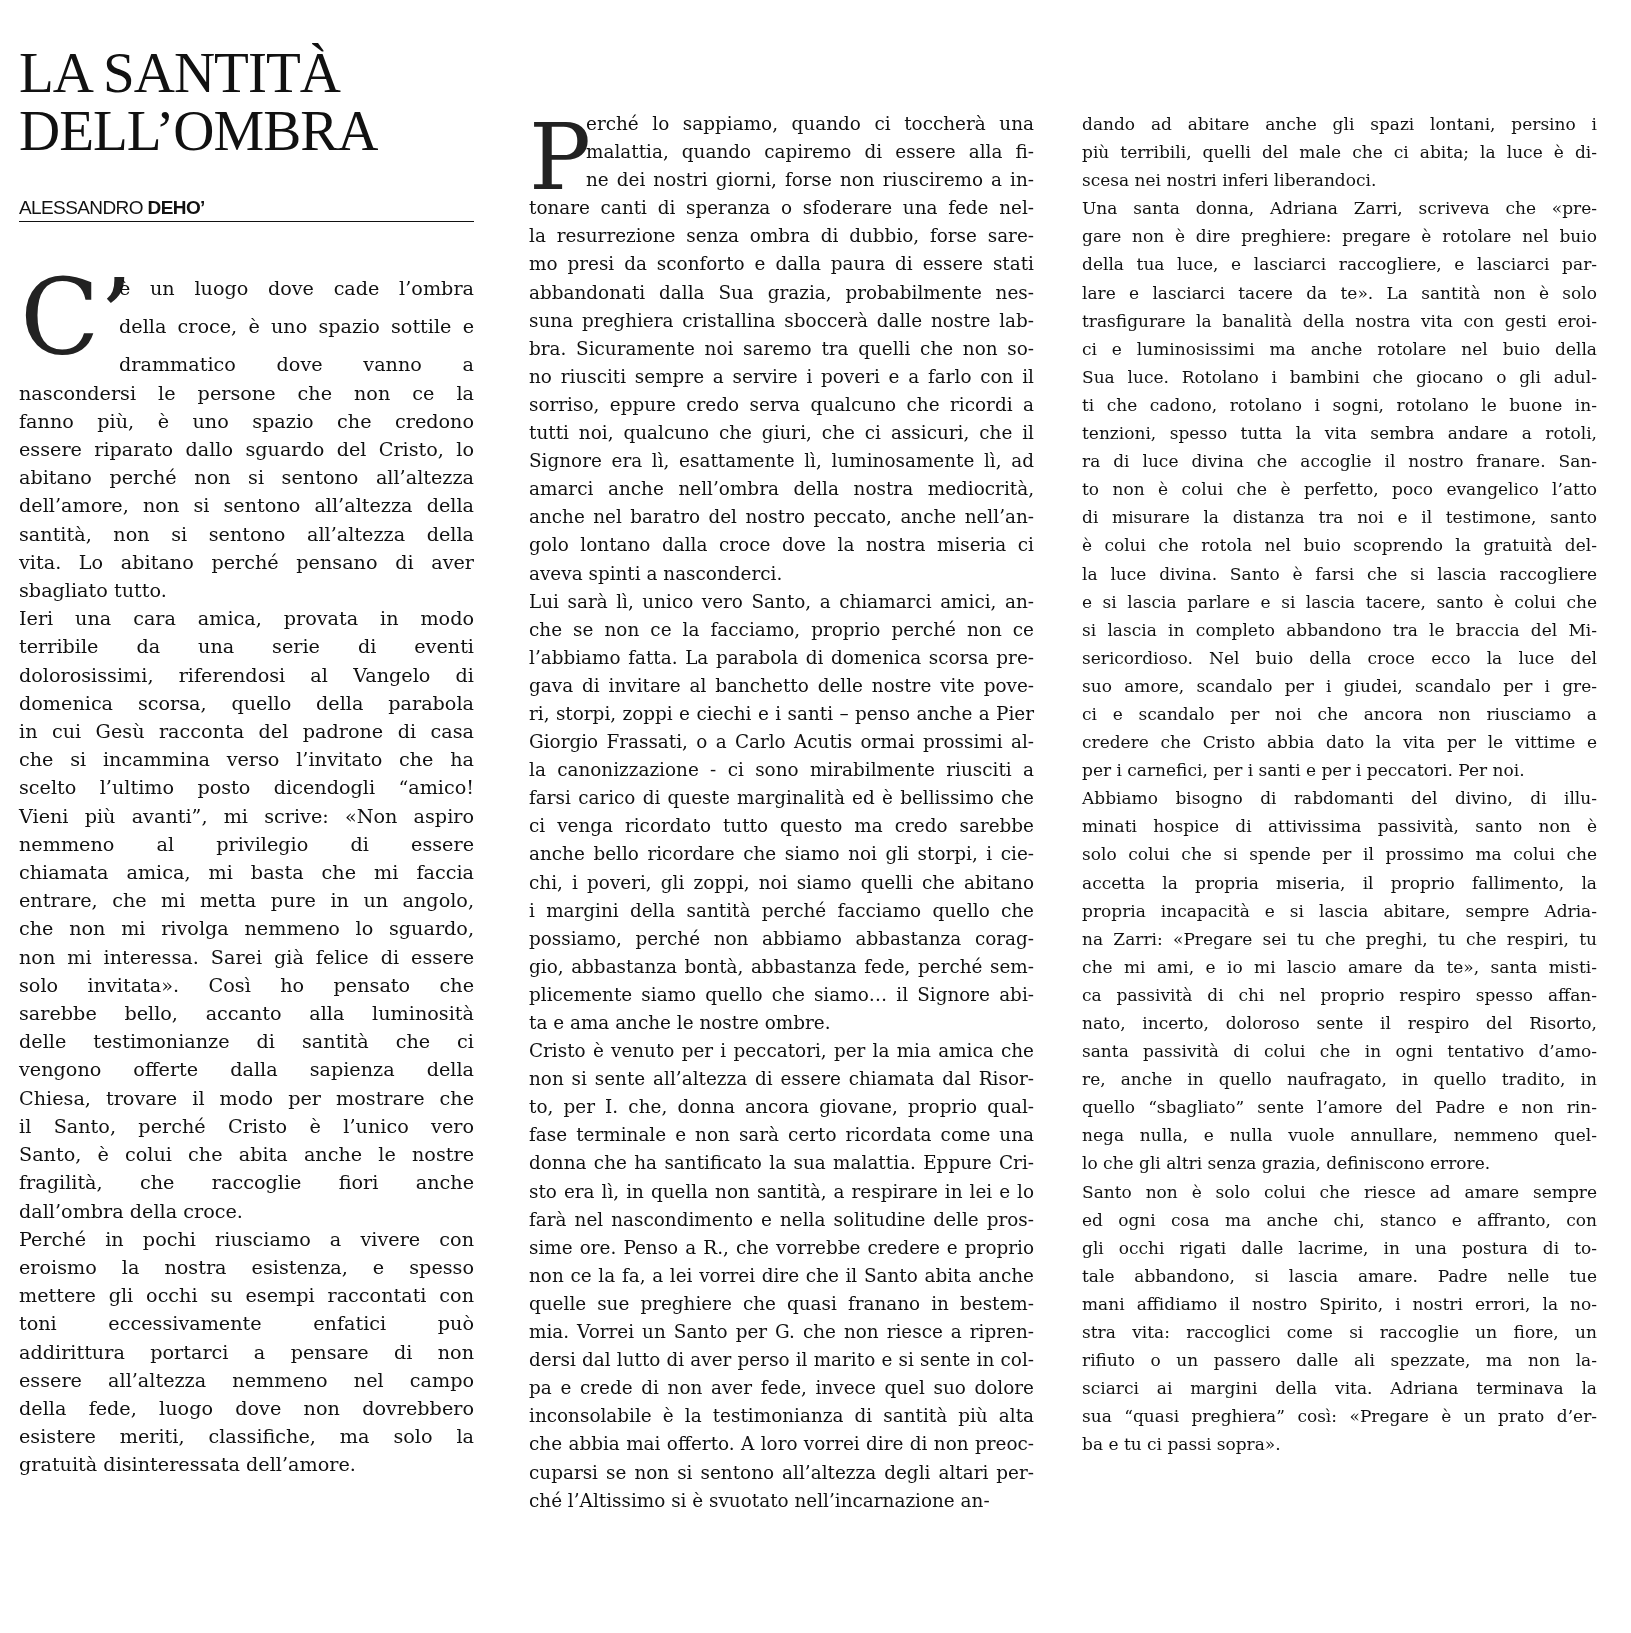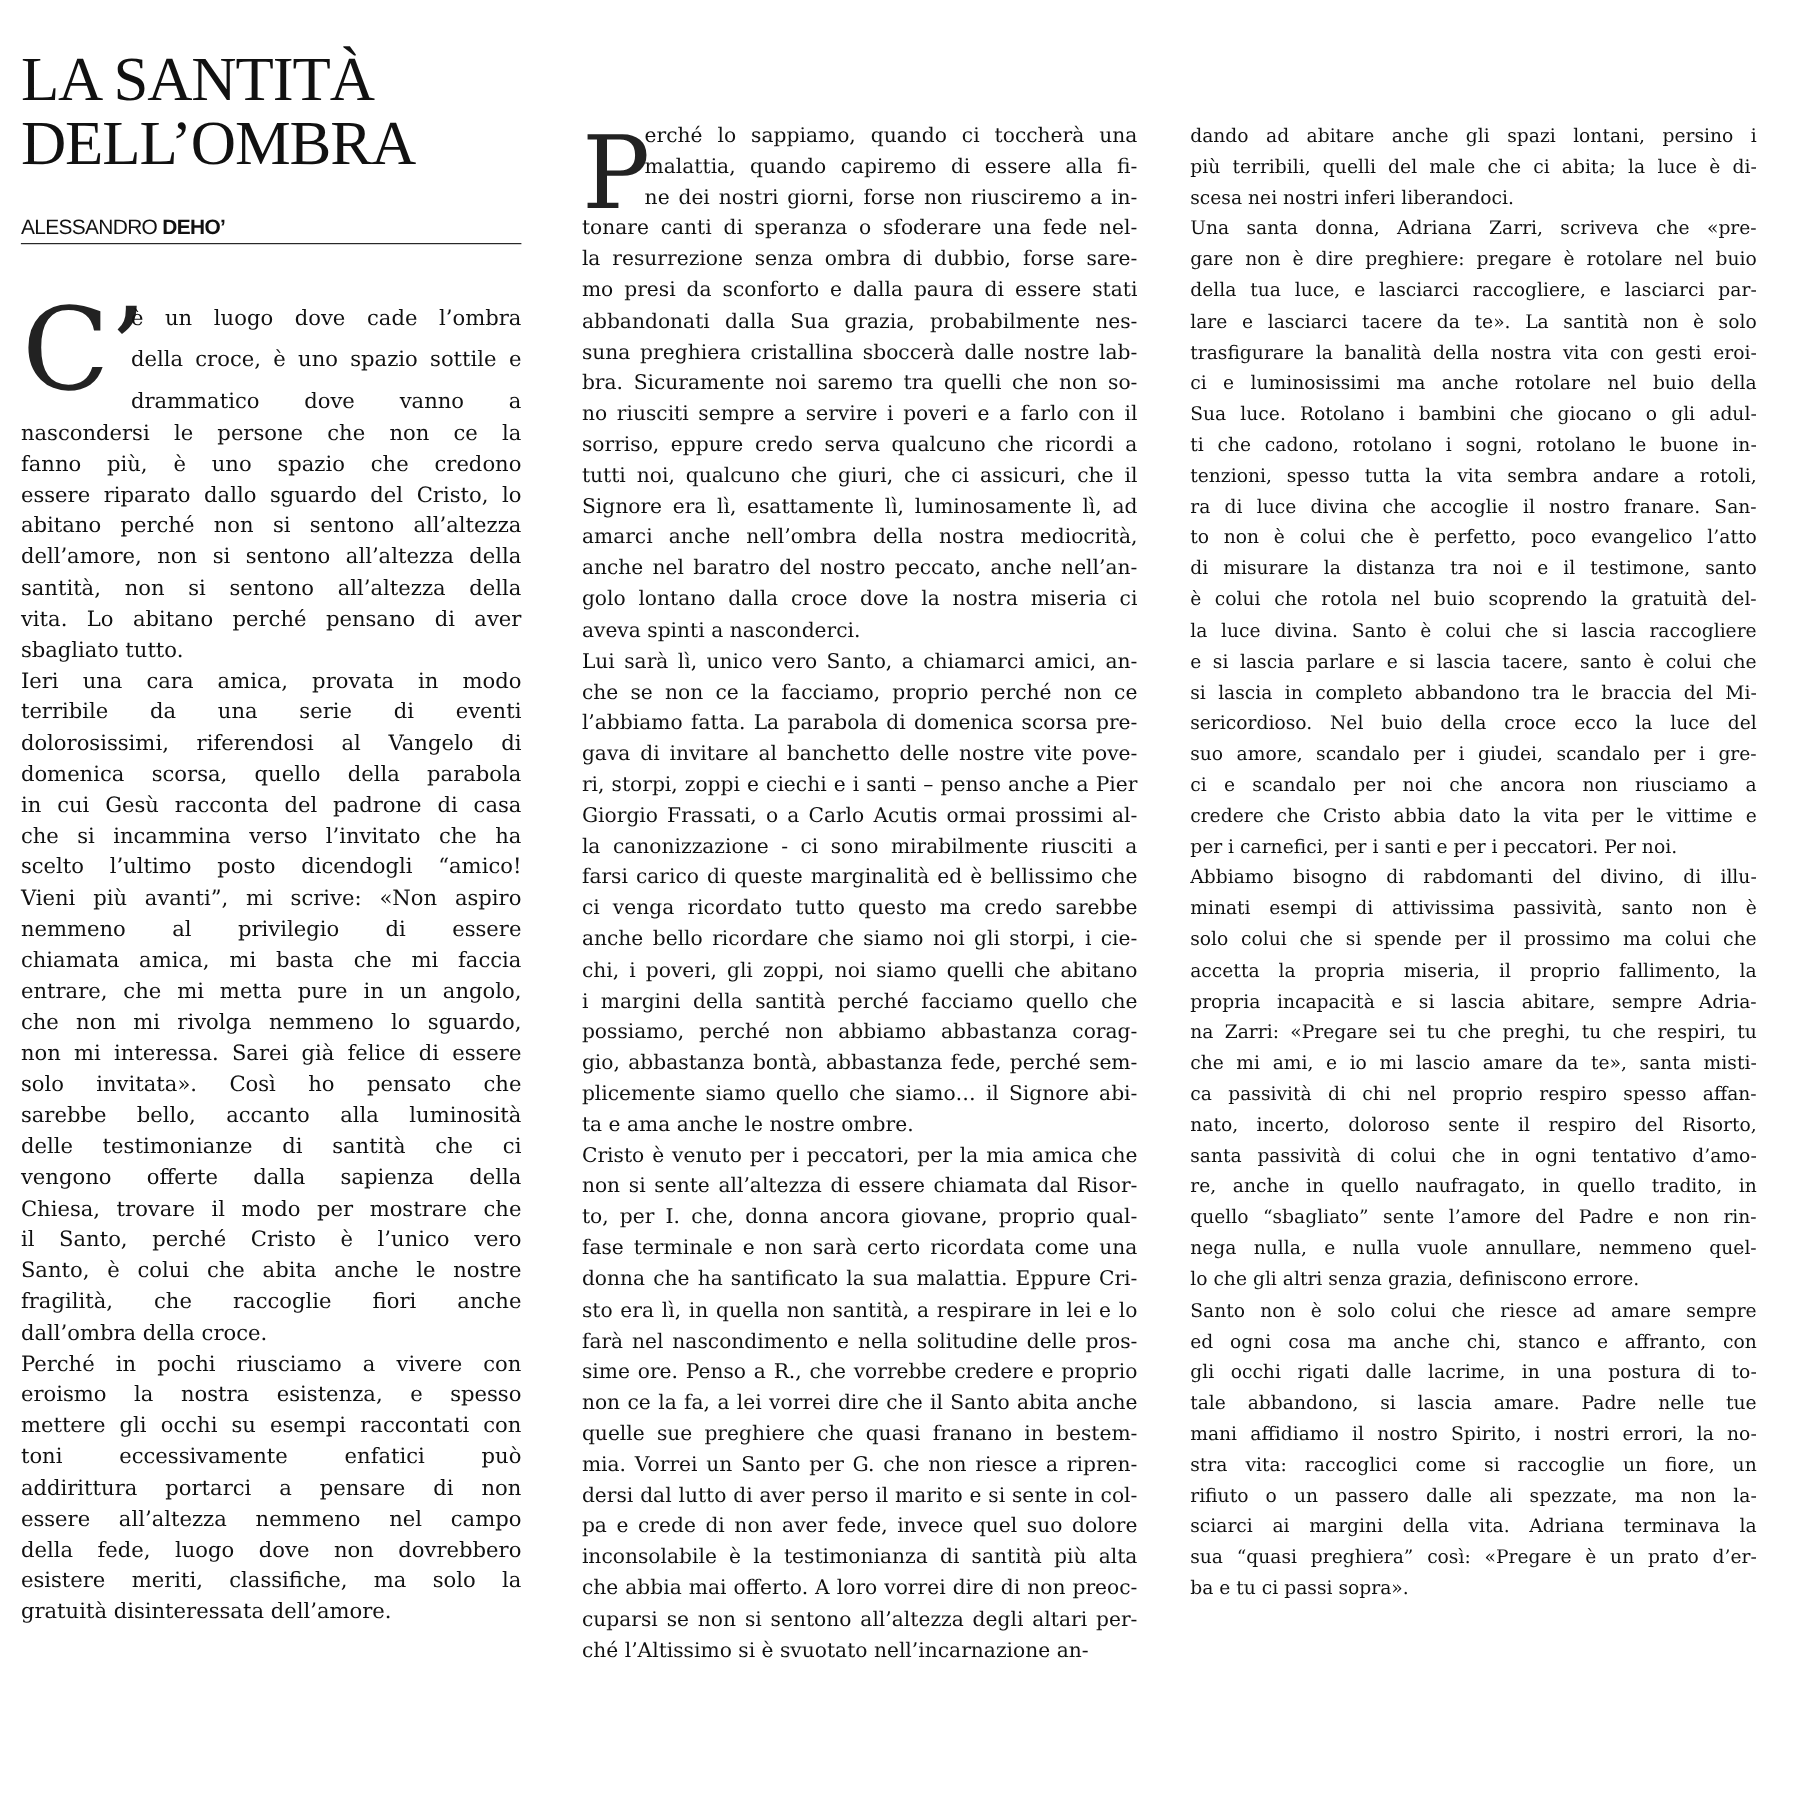--- a/index.html
+++ b/index.html
@@ -158,30 +158,30 @@
     <span class="line just">lare e lasciarci tacere da te». La santità non è solo</span>
     <span class="line just">trasfigurare la banalità della nostra vita con gesti eroi-</span>
     <span class="line just">ci e luminosissimi ma anche rotolare nel buio della</span>
     <span class="line just">Sua luce. Rotolano i bambini che giocano o gli adul-</span>
     <span class="line just">ti che cadono, rotolano i sogni, rotolano le buone in-</span>
     <span class="line just">tenzioni, spesso tutta la vita sembra andare a rotoli,</span>
     <span class="line just">ra di luce divina che accoglie il nostro franare. San-</span>
     <span class="line just">to non è colui che è perfetto, poco evangelico l’atto</span>
     <span class="line just">di misurare la distanza tra noi e il testimone, santo</span>
     <span class="line just">è colui che rotola nel buio scoprendo la gratuità del-</span>
-    <span class="line just">la luce divina. Santo è colui che si lascia raccogliere</span>
+    <span class="line just">la luce divina. Santo è farsi che si lascia raccogliere</span>
     <span class="line just">e si lascia parlare e si lascia tacere, santo è colui che</span>
     <span class="line just">si lascia in completo abbandono tra le braccia del Mi-</span>
     <span class="line just">sericordioso. Nel buio della croce ecco la luce del</span>
     <span class="line just">suo amore, scandalo per i giudei, scandalo per i gre-</span>
     <span class="line just">ci e scandalo per noi che ancora non riusciamo a</span>
     <span class="line just">credere che Cristo abbia dato la vita per le vittime e</span>
     <span class="line">per i carnefici, per i santi e per i peccatori. Per noi.</span>
     <span class="line just">Abbiamo bisogno di rabdomanti del divino, di illu-</span>
-    <span class="line just">minati esempi di attivissima passività, santo non è</span>
+    <span class="line just">minati hospice di attivissima passività, santo non è</span>
     <span class="line just">solo colui che si spende per il prossimo ma colui che</span>
     <span class="line just">accetta la propria miseria, il proprio fallimento, la</span>
     <span class="line just">propria incapacità e si lascia abitare, sempre Adria-</span>
     <span class="line just">na Zarri: «Pregare sei tu che preghi, tu che respiri, tu</span>
     <span class="line just">che mi ami, e io mi lascio amare da te», santa misti-</span>
     <span class="line just">ca passività di chi nel proprio respiro spesso affan-</span>
     <span class="line just">nato, incerto, doloroso sente il respiro del Risorto,</span>
     <span class="line just">santa passività di colui che in ogni tentativo d’amo-</span>
     <span class="line just">re, anche in quello naufragato, in quello tradito, in</span>
     <span class="line just">quello “sbagliato” sente l’amore del Padre e non rin-</span>

